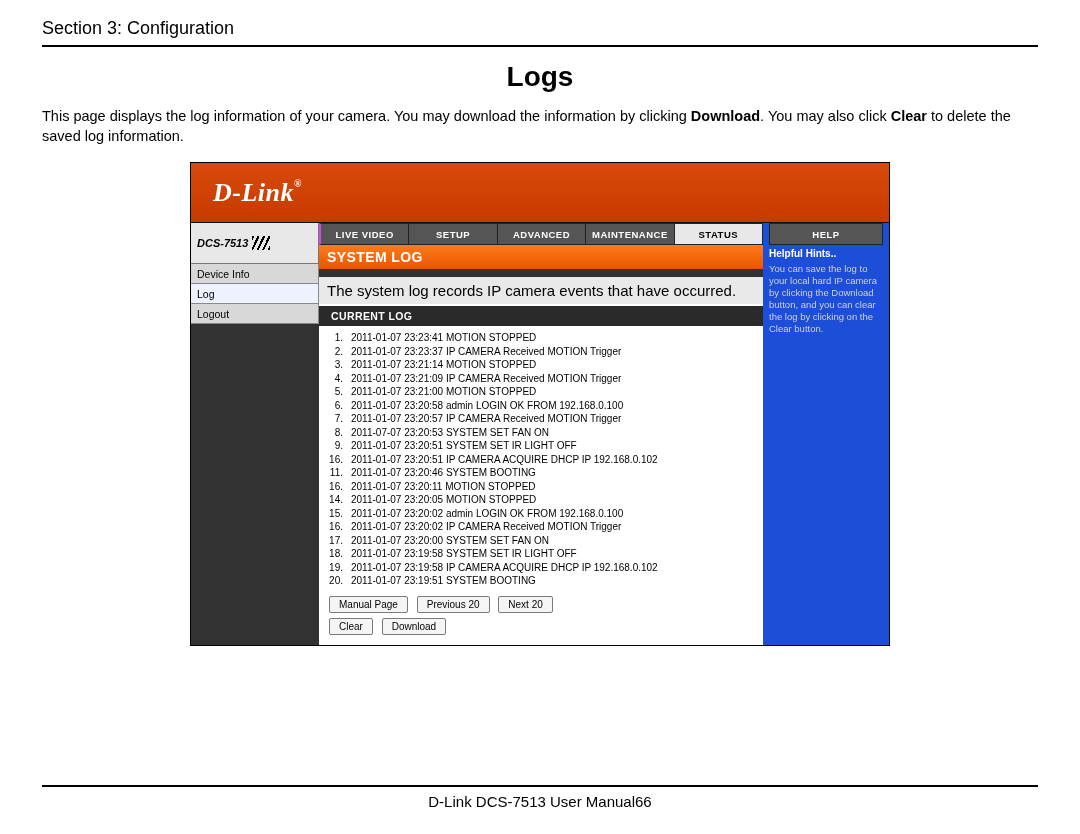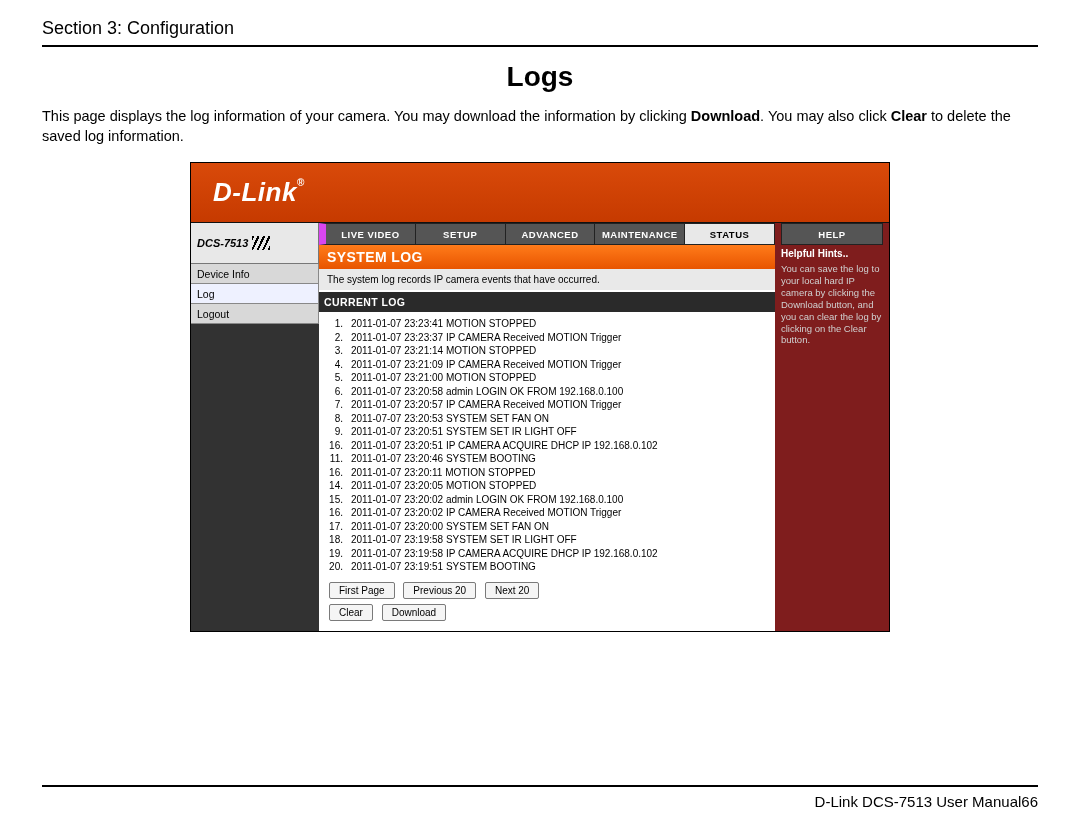--- a/index.html
+++ b/index.html
@@ -12,20 +12,21 @@
   .intro b { font-weight: 700; }
 
   .screenshot {
     width: 700px; margin: 0 auto; border: 1px solid #000;
     background: #323232; display: flex; flex-direction: column;
   }
   .banner {
     height: 60px; background: linear-gradient(#d94a0a,#c63a00);
     display: flex; align-items: center; padding-left: 22px;
     border-bottom: 1px solid #111;
+    font-family: Liberation Serif, serif;
   }
   .dlink-logo { color: #fff; font-weight: 900; font-style: italic; font-size: 26px; letter-spacing: 0.5px; }
   .dlink-logo .reg { font-size: 10px; font-style: normal; vertical-align: top; }
 
   .body-row { display: flex; align-items: stretch; }
   .left-col { width: 128px; padding: 0; }
   .model-box {
     background: #e8e8e8; color:#000; font-weight:700; font-style: italic;
     font-size: 11px; padding: 20px 6px; border: 1px solid #777;
     border-left: none; border-top: none; display:flex; align-items:center;
@@ -42,63 +43,64 @@
   }
   .side-item.active { background:#eef1ff; }
 
   .center-col { flex: 1; display:flex; flex-direction:column; }
   .tabs { display:flex; height:22px; }
   .tab {
     flex:1; text-align:center; font-size:9.5px; font-weight:700;
     line-height:22px; border:1px solid #222; border-left:none;
     background:#555; color:#fff; cursor:pointer; letter-spacing:0.5px;
   }
-  .tab:first-child { border-left:7px solid #d946ef; }
+  .tab:first-child { border-left:2px solid #d946ef; }
   .tab.active { background:#e8e8e8; color:#000; }
 
   .sys-title {
     background: linear-gradient(#ff7b1a,#e85500); color:#fff;
     font-size:14px; font-weight:700; padding:4px 8px; letter-spacing:0.4px;
   }
   .sys-desc {
-    background:#e9e9e9; color:#000; font-size:10px; padding:5px 8px;
+    background:#e9e9e9; color:#000; font-size:15px; padding:5px 8px;
     border-bottom:2px solid #fff;
+    margin-top:8px;
   }
   .cur-title {
     background:#2a2a2a; color:#fff; font-size:10.5px; font-weight:700;
-    padding:4px 5px; letter-spacing:0.4px;
+    padding:4px 12px; letter-spacing:0.4px;
   }
   .log-area {
     background:#fff; padding:5px 10px 10px 10px;
     font-family: Verdana, Geneva, sans-serif; font-size:10px; color:#000;
   }
   .log-line { display:flex; line-height:1.35; }
   .log-line .n { width:22px; text-align:right; padding-right:8px; }
   .btn-row { margin-top:8px; }
   .btn-row + .btn-row { margin-top:5px; }
   .mini-btn {
     font-size:10px; padding:2px 9px; background:#f5f5f5;
     border:1px solid #7a7a7a; border-radius:2px; cursor:pointer; margin-right:6px;
     font-family: Arial, sans-serif;
   }
 
-  .right-col { width: 114px; background:#7f1d1d; padding: 0 6px 6px 6px; }
+  .right-col { width: 126px; background:#1d4ed8; padding: 0 6px 6px 6px; }
   .help-tab {
     background:#555; color:#fff; font-size:9.5px; font-weight:700;
     text-align:center; line-height:22px; height:22px;
     border:1px solid #222; letter-spacing:0.5px; cursor:pointer;
     margin-bottom:2px;
   }
   .hint-title { color:#fff; font-size:10px; font-weight:700; margin:3px 0 4px 0; }
   .hint-text { color:#d0d0d0; font-size:9.5px; line-height:1.25; }
 
   .footer {
     position:absolute; left:42px; right:42px; bottom:24px;
     border-top:2px solid #000; padding-top:6px;
-    display:flex; justify-content:flex-end; font-size:15px;
+    display:flex; justify-content:center; font-size:15px;
   }
 </style>
 </head>
 <body>
 
 <div class="page">
   <div class="hdr-line">
     <div class="section-title">Section 3: Configuration</div>
   </div>
 
@@ -213,21 +215,21 @@
               <div class="log-line">
                 <span class="n">19.</span>
                 <span>2011-01-07 23:19:58 IP CAMERA ACQUIRE DHCP IP 192.168.0.102</span>
               </div>
               <div class="log-line">
                 <span class="n">20.</span>
                 <span>2011-01-07 23:19:51 SYSTEM BOOTING</span>
               </div>
             </div>
           <div class="btn-row">
-            <button class="mini-btn">First Page</button>
+            <button class="mini-btn">Manual Page</button>
             <button class="mini-btn">Previous 20</button>
             <button class="mini-btn">Next 20</button>
           </div>
           <div class="btn-row">
             <button class="mini-btn">Clear</button>
             <button class="mini-btn">Download</button>
           </div>
         </div>
       </div>
 

